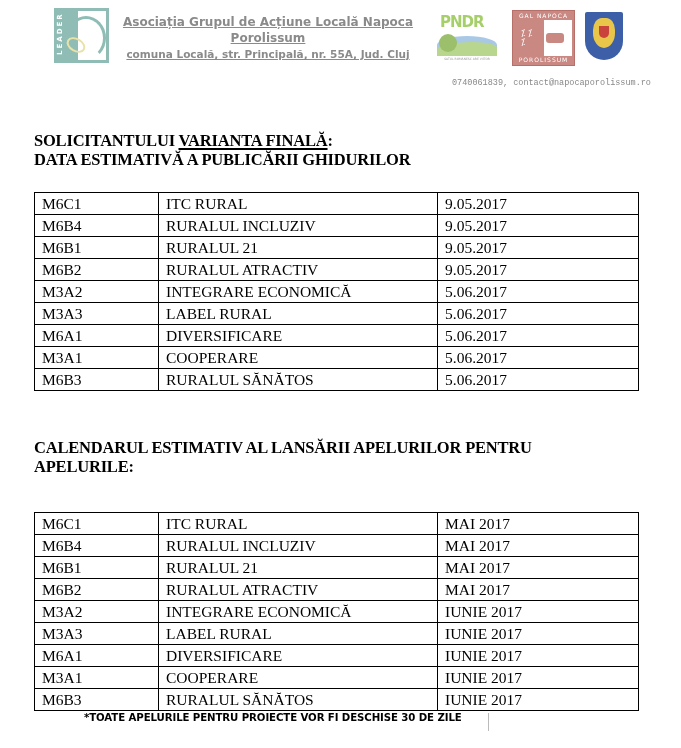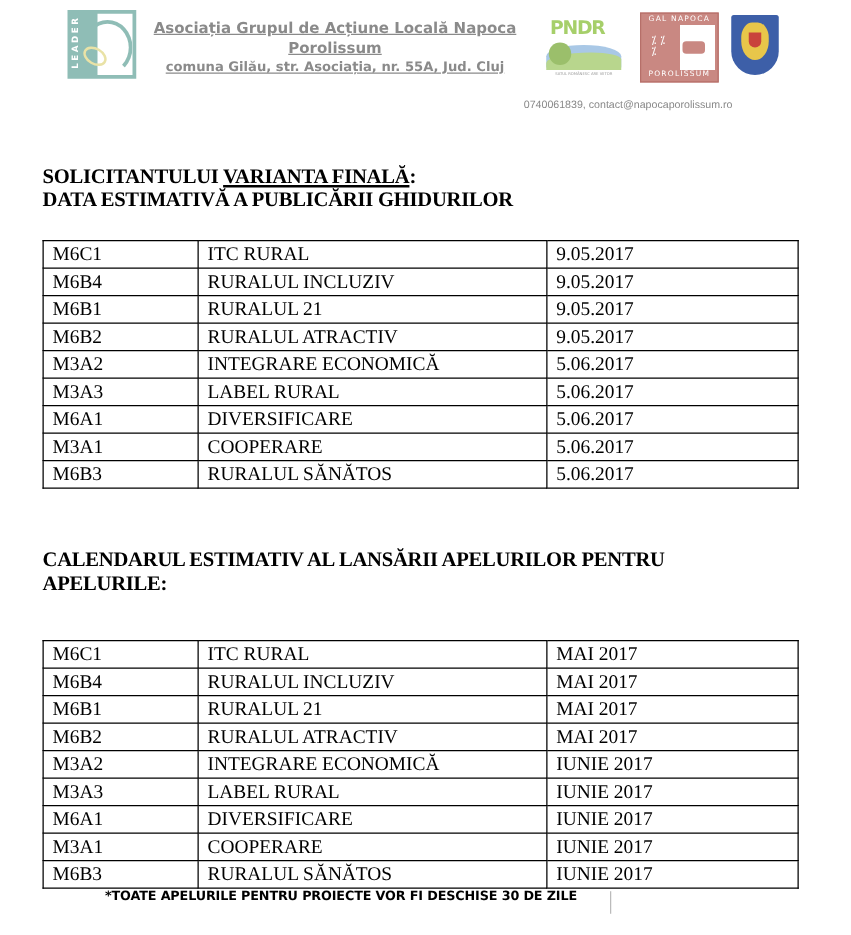--- a/index.html
+++ b/index.html
@@ -30,21 +30,21 @@
   .gal .top, .gal .bot { position:absolute; left:0; width:61px; text-align:center; font-family:"DejaVu Sans", sans-serif; font-size:6px; color:#fff; letter-spacing:1px; }
   .gal .top { top:1px; }
   .gal .bot { top:45px; }
   .gal .tractor { position:absolute; left:33px; top:22px; width:18px; height:10px; background:#c98882; border-radius:3px; }
   .gal .mark { position:absolute; left:8px; top:18px; font-size:9px; color:#fff; font-family:"DejaVu Sans", sans-serif; line-height:9px; }
 
   .coat { left:585px; top:12px; width:38px; height:48px; background:#3d5fa8; border-radius:2px 2px 19px 19px; }
   .coat .eagle { position:absolute; left:8px; top:6px; width:22px; height:30px; background:#e8c64a; border-radius:40% 40% 50% 50%; }
   .coat .shield { position:absolute; left:14px; top:14px; width:10px; height:12px; background:#c9433c; border-radius:0 0 5px 5px; }
 
-  .contact { left:419px; top:78px; font-family:Liberation Sans, sans-serif; font-size:8.5px; color:#888; }
+  .contact { left:452px; top:78px; font-family:Liberation Mono, monospace; font-size:8.5px; color:#888; }
 
   
   .heading { left:34px; font-weight:bold; font-size:16.5px; line-height:19px; letter-spacing:-0.2px; }
   .h1 { top:131px; }
   .h2 { top:438px; }
   .u { text-decoration:underline; text-decoration-thickness:2px; text-underline-offset:2px; }
 
   
   table.t { position:absolute; left:34px; width:605px; border-collapse:collapse; font-size:15.5px; }
   table.t td { border:1px solid #000; height:21px; padding:0 0 0 7px; line-height:21px; white-space:nowrap; vertical-align:middle; }
@@ -62,21 +62,21 @@
 <div class="abs leader-logo">
   <div class="white"></div>
   <div class="arc"></div>
   <div class="leaf"></div>
   <div class="txt">LEADER</div>
 </div>
 
 <div class="abs org">
   <div class="l1">Asociația Grupul de Acțiune Locală Napoca</div>
   <div class="l2">Porolissum</div>
-  <div class="l3">comuna Gilău, str. Asociația,  nr. 55A, Jud. Cluj</div>
+  <div class="l3">comuna Locală, str. Principală,  nr. 55A, Jud. Cluj</div>
 </div>
 
 <div class="abs pndr">
   <div class="hill1"></div>
   <div class="hill2"></div>
   <div class="tree"></div>
   <div class="t">PNDR</div>
   <div class="cap">SATUL ROMÂNESC ARE VIITOR</div>
 </div>
 

